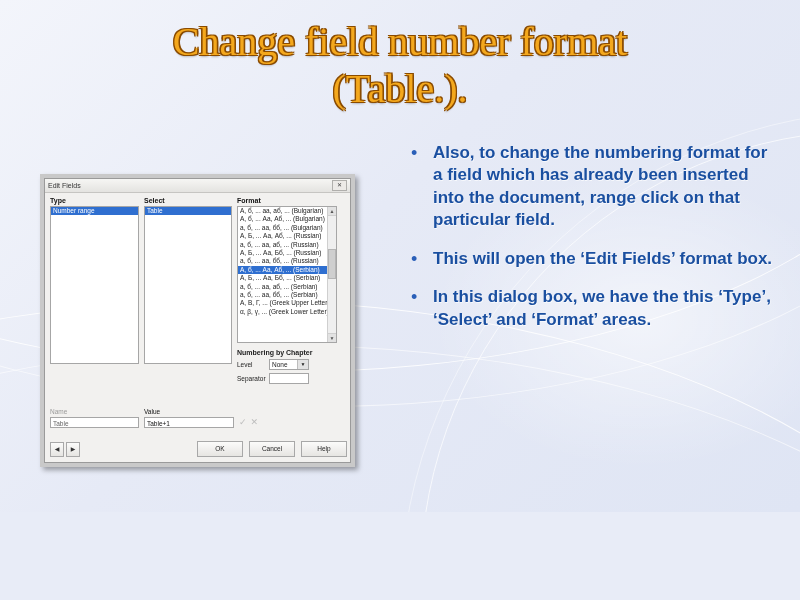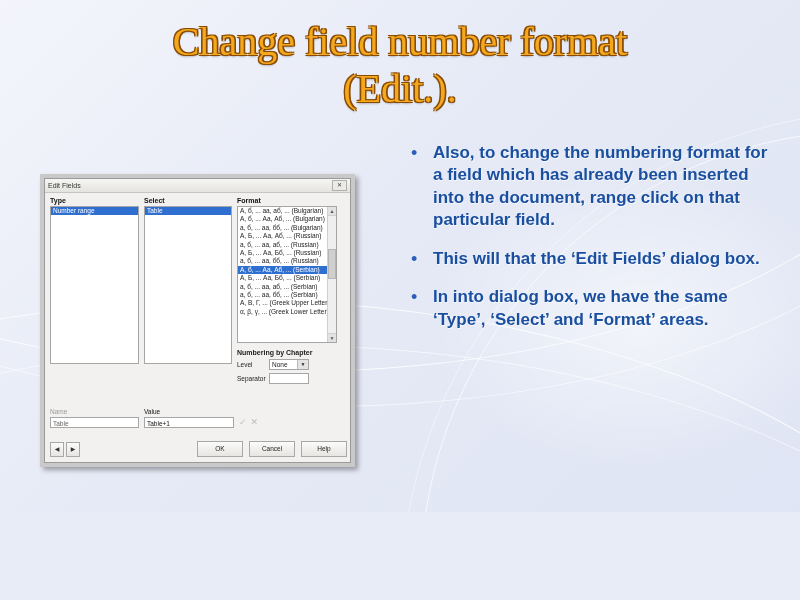--- a/index.html
+++ b/index.html
@@ -296,35 +296,35 @@
   <div class="swoosh s1"></div>
   <div class="swoosh s2"></div>
   <div class="swoosh s3"></div>
   <div class="swoosh s4"></div>
   <div class="swoosh s5"></div>
   <div class="swoosh s6"></div>
   <div class="glow"></div>
 
   <div id="title">
     <span class="line">Change field number format</span>
-    <span class="line">(Edit.).</span>
+    <span class="line">(Table.).</span>
   </div>
 
   <div id="bullets">
     <div class="bullet">
       <span class="dot">•</span>
       <span class="btext">Also, to change the numbering format for a field which has already been inserted into the document, range click on that particular field.</span>
     </div>
     <div class="bullet">
       <span class="dot">•</span>
-      <span class="btext">This will that the ‘Edit Fields’ dialog box.</span>
+      <span class="btext">This will open the ‘Edit Fields’ format box.</span>
     </div>
     <div class="bullet">
       <span class="dot">•</span>
-      <span class="btext">In into dialog box, we have the same ‘Type’, ‘Select’ and ‘Format’ areas.</span>
+      <span class="btext">In this dialog box, we have the this ‘Type’, ‘Select’ and ‘Format’ areas.</span>
     </div>
   </div>
 
   <div id="shot">
     <div class="dlg">
 
       <div class="dlg-title">
         <span class="tt">Edit Fields</span>
         <span class="closebtn">✕</span>
       </div>

